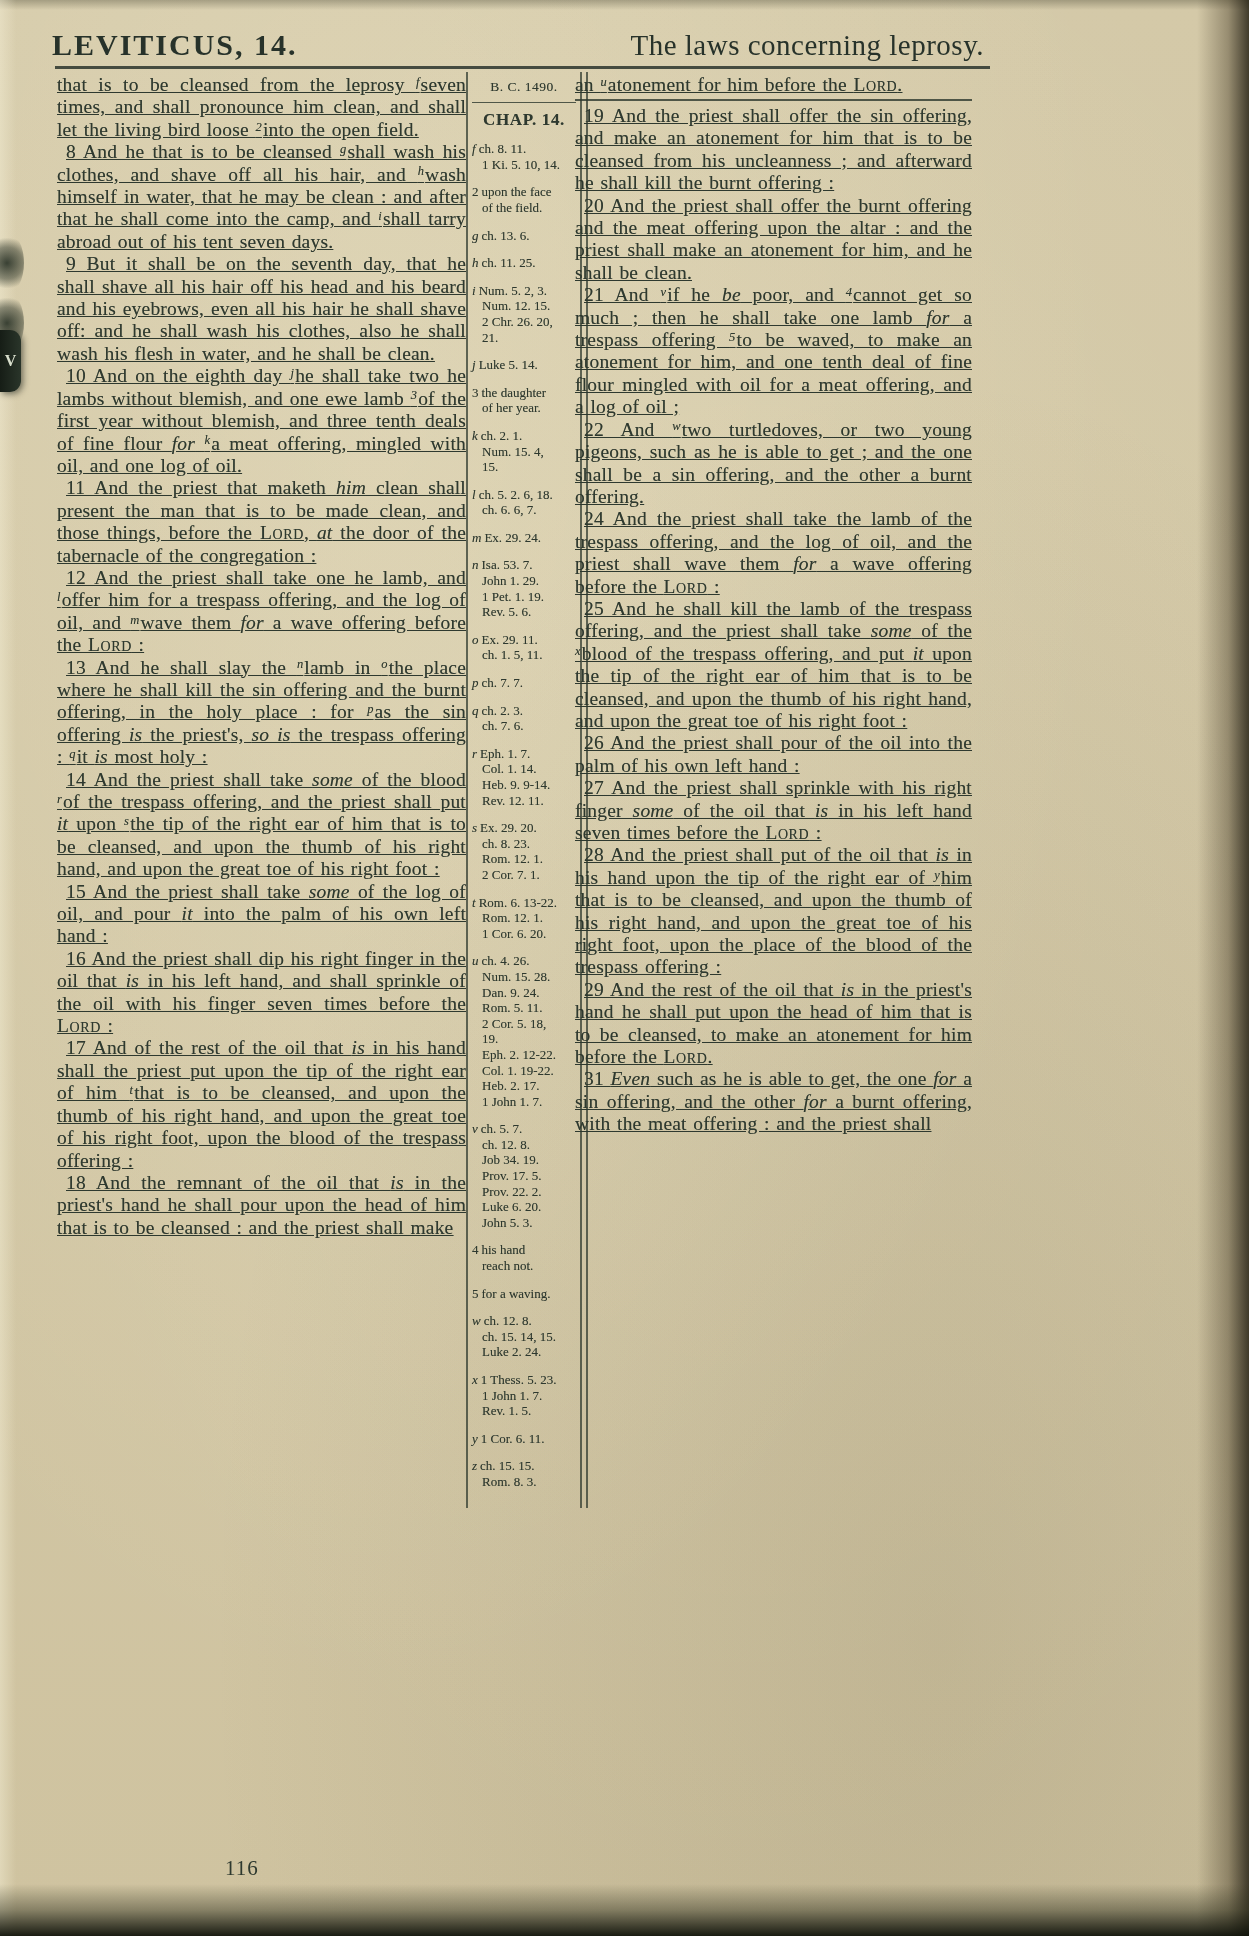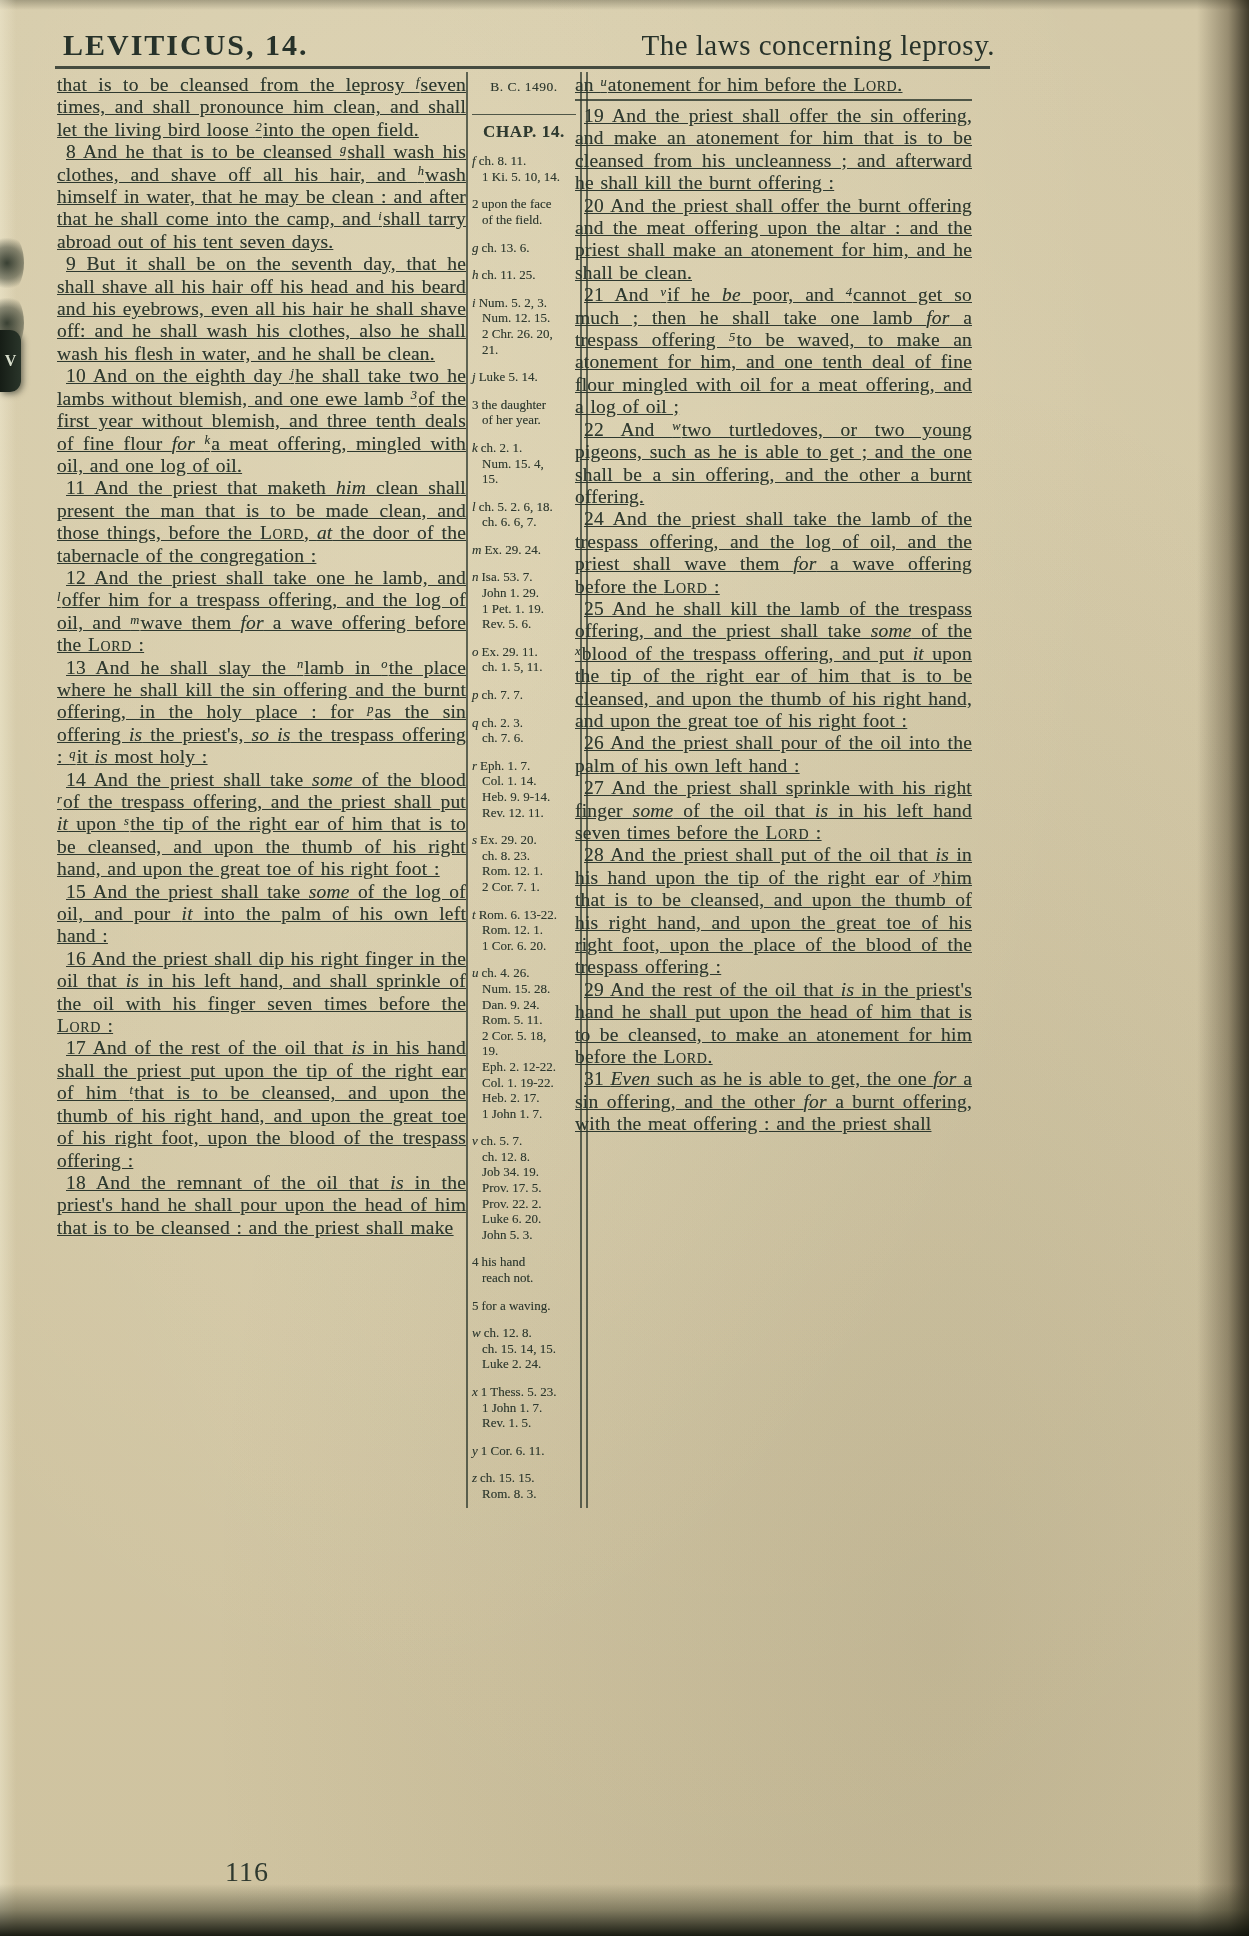--- a/index.html
+++ b/index.html
@@ -29,21 +29,21 @@
     background:radial-gradient(circle, rgba(28,38,28,0.85) 0%, rgba(28,38,28,0.45) 45%, rgba(28,38,28,0) 72%);}
   .blob1{top:232px;}
   .blob2{top:292px;}
   .thumb-tab{position:absolute;left:0;top:330px;width:21px;height:62px;
     background:linear-gradient(to right,#161d16,#2a352a);
     border-radius:0 11px 11px 0;
     display:flex;align-items:center;justify-content:center;
     color:#d8decc;font-size:16px;font-weight:bold;font-family:"Liberation Serif",serif;
     box-shadow:2px 2px 6px rgba(20,25,18,0.55);}
   
-  .header{position:absolute;top:28px;left:63px;width:932px;display:flex;justify-content:space-between;align-items:baseline;text-align:center;}
+  .header{position:absolute;top:28px;left:52px;width:932px;display:flex;justify-content:space-between;align-items:baseline;text-align:center;}
   .h-left{font-size:30px;font-weight:bold;letter-spacing:2px;color:#27322a;}
   .h-right{font-size:29px;color:#27322a;letter-spacing:0.5px;}
   .rule-top{position:absolute;top:66px;left:55px;width:935px;height:2.5px;background:rgba(42,52,43,0.85);}
   
   .vrule{position:absolute;top:72px;height:1436px;width:1.8px;background:rgba(44,55,45,0.72);}
   .v1{left:466px;}
   .v2a{left:580px;width:1.5px;}
   .v2b{left:586px;width:1.5px;}
   
   .col{position:absolute;top:74px;text-align:justify;text-decoration:underline;}
@@ -54,25 +54,25 @@
   p.verse{margin:0;}
   p.verse.num{text-indent:9px;}
   .ref-mark{font-style:italic;font-size:12.5px;line-height:0;position:relative;top:-0.42em;margin-right:1px;}
   i{font-style:italic;}
   .sc{font-variant:small-caps;letter-spacing:0.6px;}
   .lead-rule{height:1.6px;background:rgba(44,55,45,0.8);margin:3px 0 4px 0;}
   
   .col-center{left:472px;width:104px;top:74px;font-size:13px;line-height:15.6px;
     text-shadow:0 0 0.4px rgba(46,57,47,0.4);}
   .bc{padding-top:5px;text-align:center;letter-spacing:0.5px;border-bottom:1.6px solid rgba(44,55,45,0.8);
-    padding-bottom:19px;font-size:13.5px;}
+    padding-bottom:7px;font-size:13.5px;}
   .chap{text-align:center;font-weight:bold;margin-top:9px;margin-bottom:14px;letter-spacing:0.6px;font-size:17px;}
   .ref{padding-left:10px;text-indent:-10px;margin-bottom:12px;}
   .ref .rm{margin-right:3px;}
-  .page-number{position:absolute;left:225px;top:1856px;font-size:28px;letter-spacing:1px;color:#2e392f;}
+  .page-number{position:absolute;left:225px;top:1856px;font-size:21px;letter-spacing:1px;color:#2e392f;}
 </style>
 </head>
 <body>
 
 <div class="page">
 
   <div class="edge-top"></div>
   <div class="edge-left"></div>
 
   <div class="binding-blob blob1"></div>

